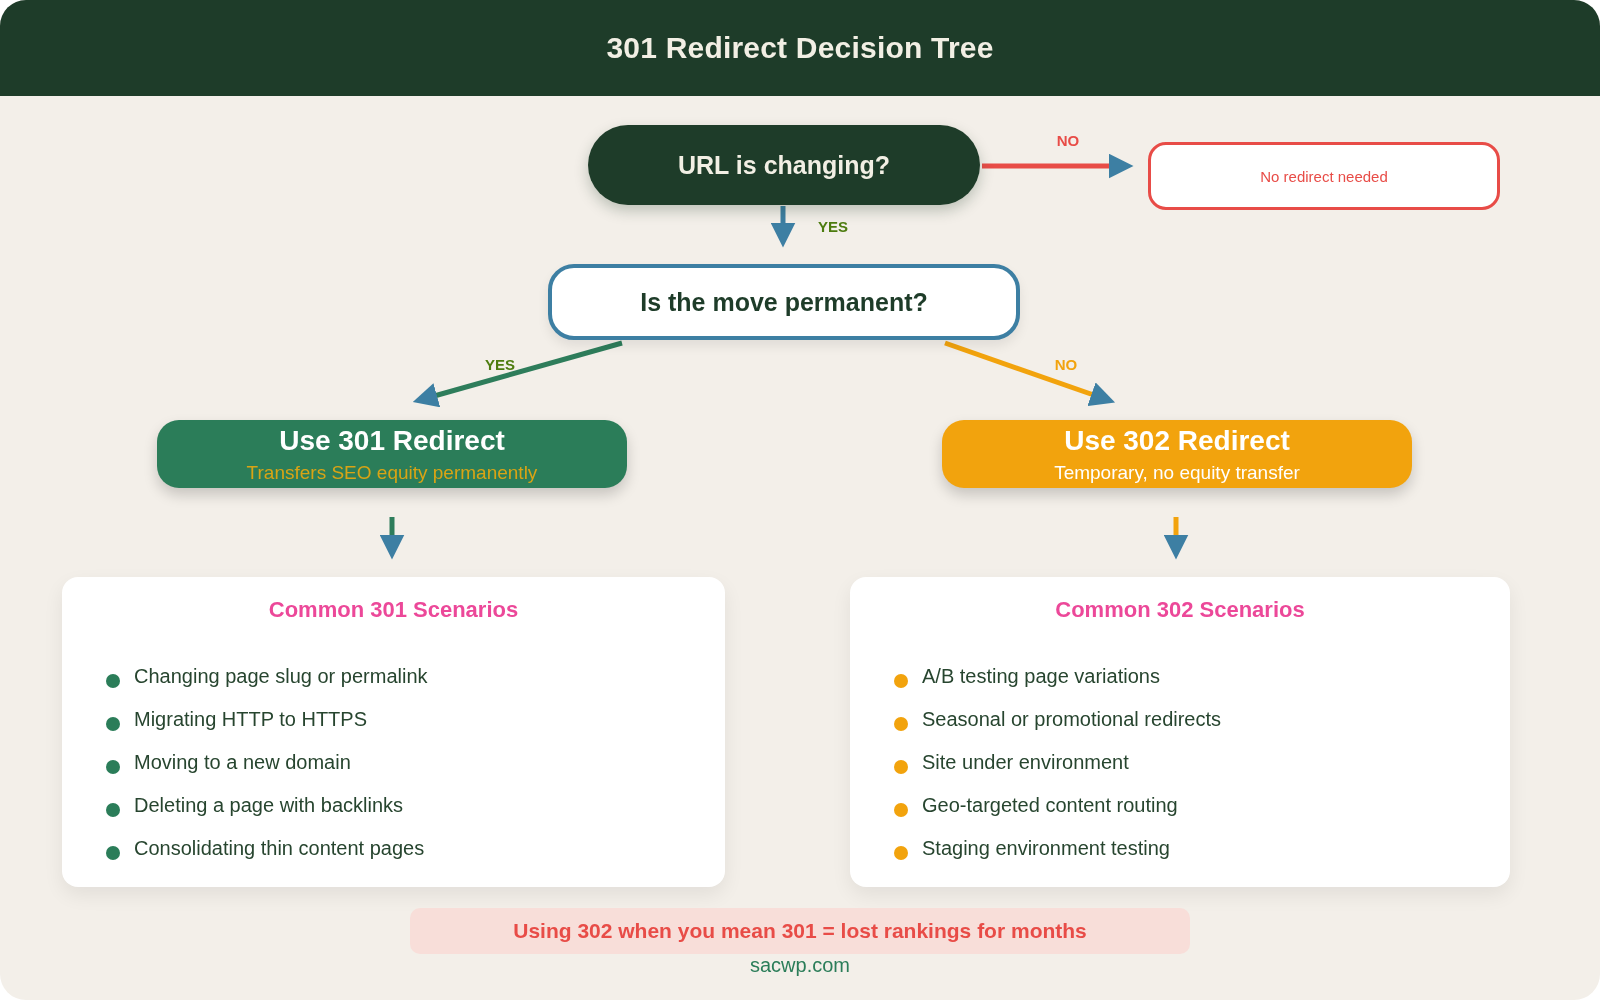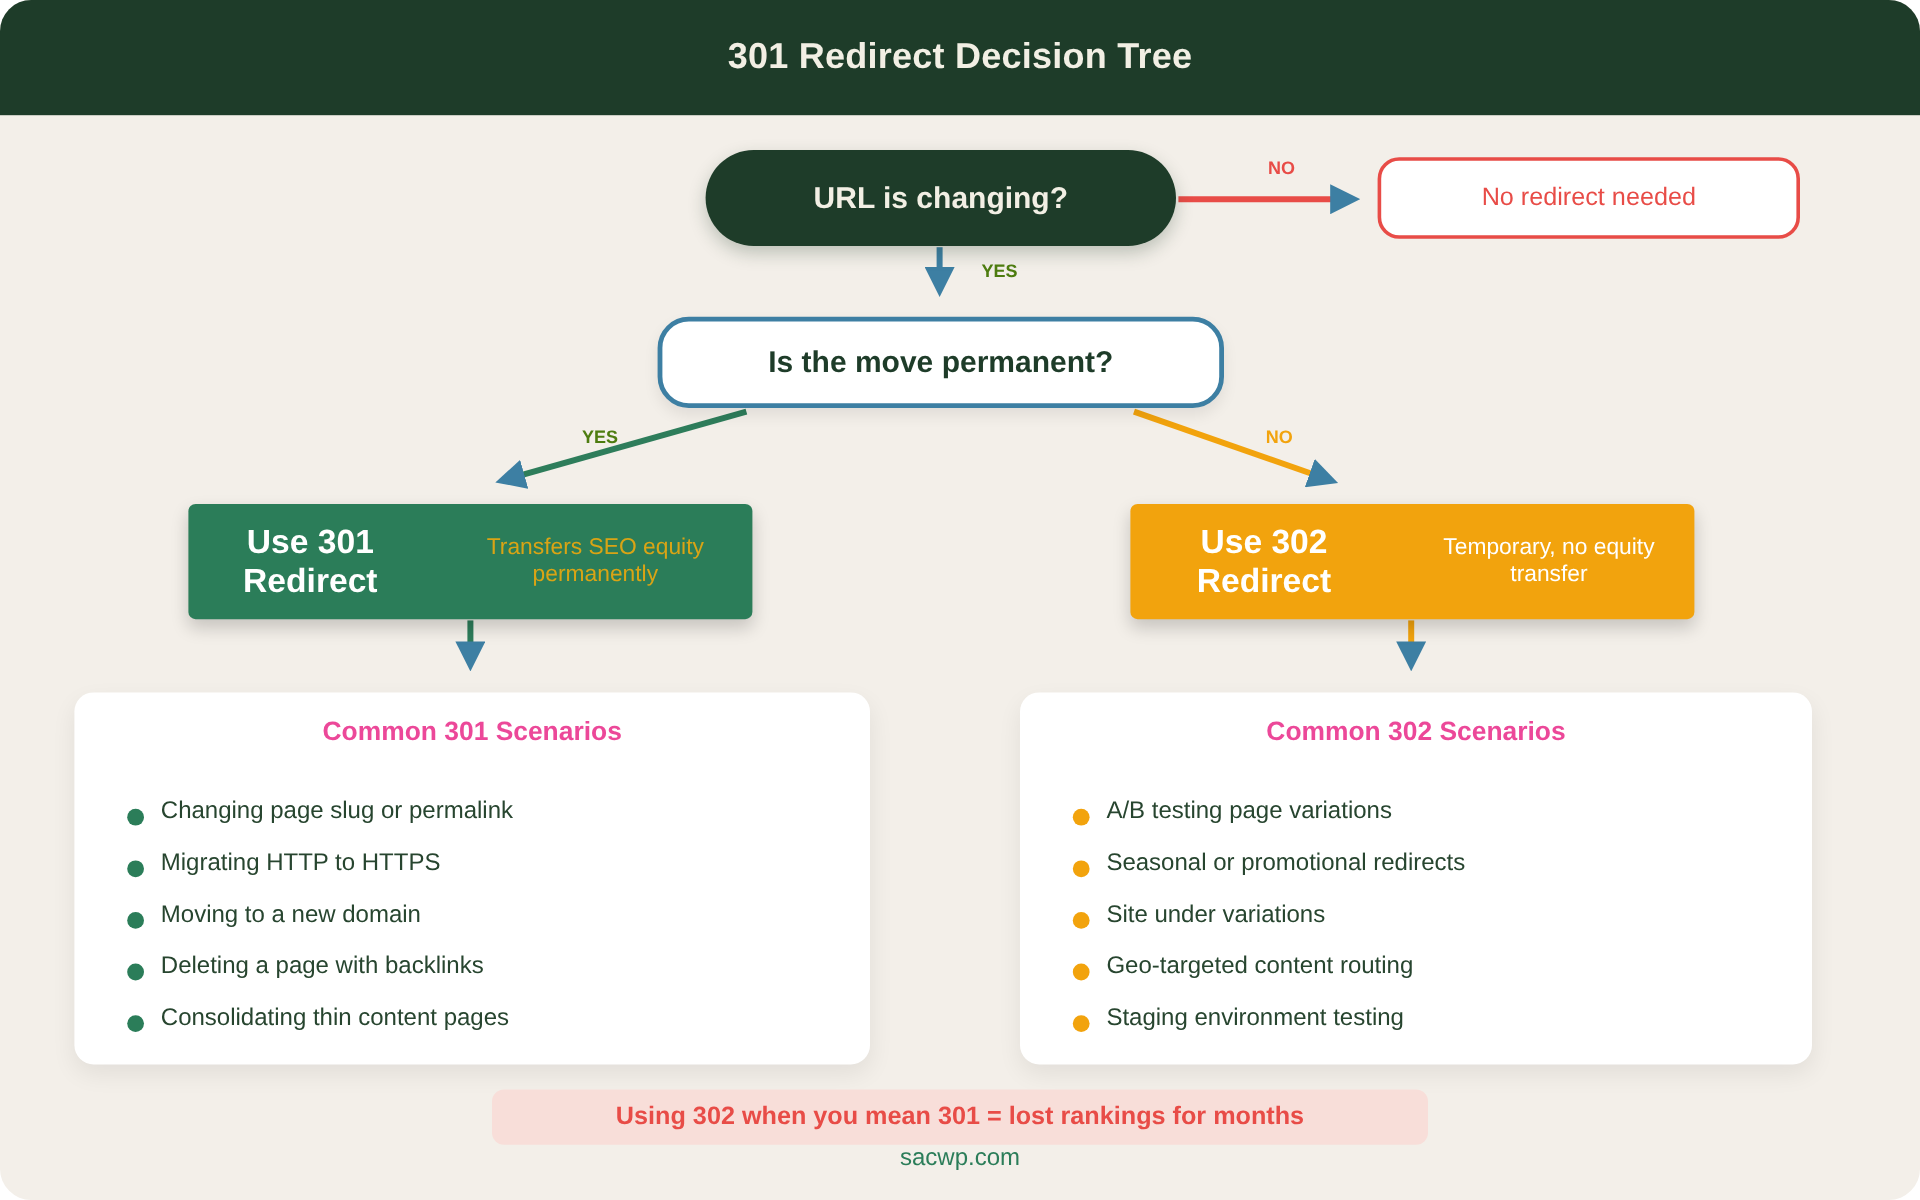--- a/index.html
+++ b/index.html
@@ -53,43 +53,43 @@
     left: 588px; top: 125px;
     width: 392px; height: 80px;
     background: #1e3c29;
     border-radius: 40px;
     color: #f2efe4;
     font-size: 25px;
     font-weight: bold;
     box-shadow: 0 6px 14px rgba(30,60,41,0.25);
   }
   .node-noredirect {
-    left: 1148px; top: 131px;
+    left: 1148px; top: 142px;
     width: 352px; height: 68px;
     background: #ffffff;
     border: 3px solid #e84c47;
     border-radius: 18px;
     color: #e84c47;
-    font-size: 21px;
+    font-size: 15px;
   }
   .node-permanent {
     left: 548px; top: 264px;
     width: 472px; height: 76px;
     background: #ffffff;
     border: 4px solid #3d7fa3;
     border-radius: 26px;
     color: #1e3c29;
     font-size: 25px;
     font-weight: bold;
     box-shadow: 0 6px 12px rgba(0,0,0,0.08);
   }
   .node-outcome {
-    flex-direction: row;
-    width: 470px; height: 96px;
-    border-radius: 6px;
+    flex-direction: column;
+    width: 470px; height: 68px;
+    border-radius: 22px;
     gap: 5px;
     box-shadow: 0 7px 14px rgba(0,0,0,0.18);
   }
   .node-301 { left: 157px; top: 420px; background: #2b7d59; }
   .node-302 { left: 942px; top: 420px; background: #f2a30d; }
   .outcome-title {
     color: #ffffff;
     font-size: 28px;
     font-weight: bold;
   }
@@ -249,21 +249,21 @@
       <li>
         <span class="bullet bullet-orange"></span>
         <span>A/B testing page variations</span>
       </li>
       <li>
         <span class="bullet bullet-orange"></span>
         <span>Seasonal or promotional redirects</span>
       </li>
       <li>
         <span class="bullet bullet-orange"></span>
-        <span>Site under variations</span>
+        <span>Site under environment</span>
       </li>
       <li>
         <span class="bullet bullet-orange"></span>
         <span>Geo-targeted content routing</span>
       </li>
       <li>
         <span class="bullet bullet-orange"></span>
         <span>Staging environment testing</span>
       </li>
     </ul>

